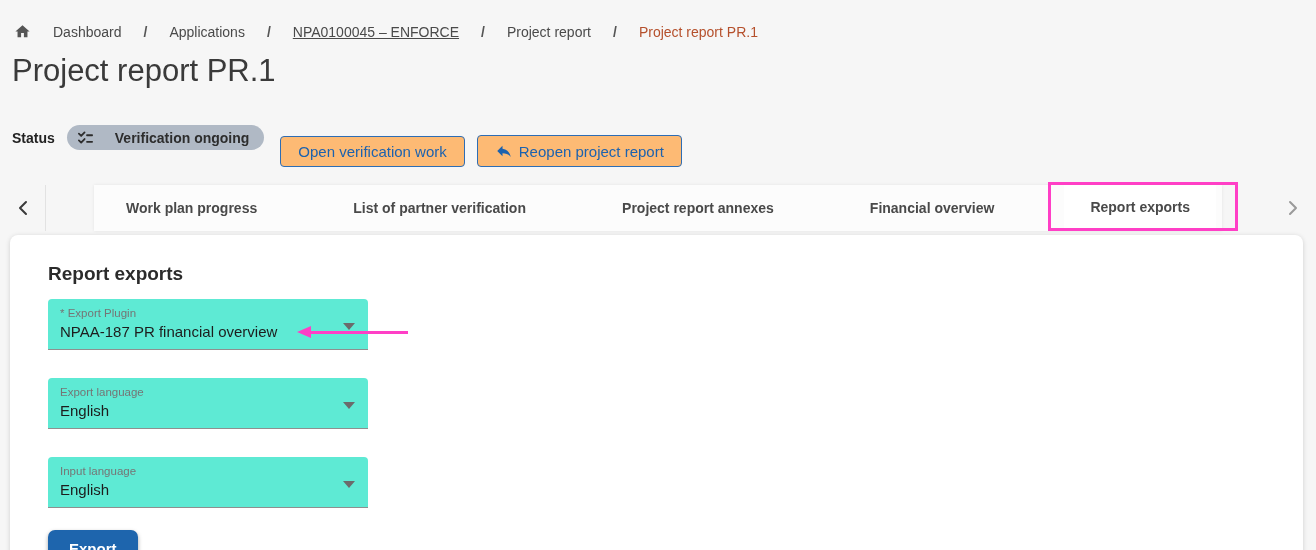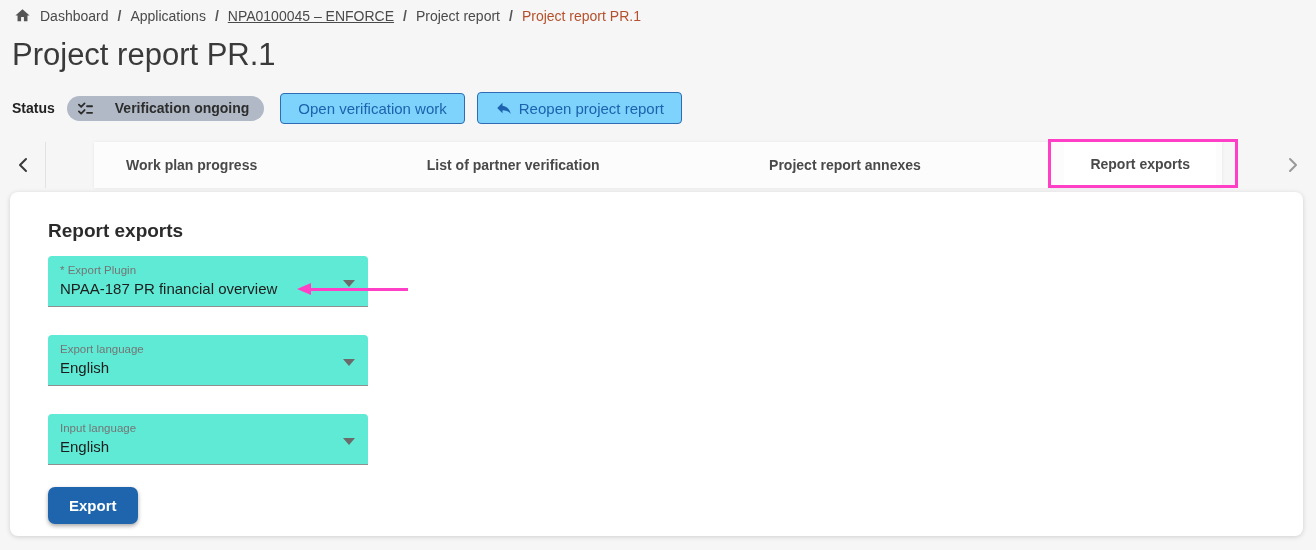--- a/index.html
+++ b/index.html
@@ -7,22 +7,22 @@
   body {
     width:1316px; height:550px;
     background:#f6f6f6;
     font-family:"Liberation Sans", sans-serif;
     color:#3c3c3c;
     overflow:hidden;
   }
 
   
   .breadcrumb {
-    display:flex; align-items:center; gap:9px;
-    padding:7px 0 0 14px;
+    display:flex; align-items:center; gap:22px;
+    padding:23px 0 0 14px;
     font-size:14px; color:#4a4a4a;
   }
   .breadcrumb .sep { color:#555; font-weight:600; }
   .crumb { text-decoration:none; color:#4a4a4a; cursor:pointer; }
   .crumb.underlined { text-decoration:underline; }
   .crumb.current { color:#b5502c; cursor:default; }
   .home-ic { display:flex; align-items:center; cursor:pointer; }
 
   
   .page-title {
@@ -35,25 +35,26 @@
   }
   .status-label { font-size:14px; font-weight:700; color:#222; }
   .status-badge {
     display:flex; align-items:center; gap:21px;
     background:#b0b9c5; color:#2d2d2d;
     border-radius:14px; padding:4px 15px 4px 10px;
     font-size:14px; font-weight:700;
   }
   .btn-outline {
     display:flex; align-items:center; gap:6px;
-    background:#7dd3fc;
+    background:#fdba74;
     border:1px solid #2e6db4; border-radius:4px;
     color:#1d62ae; font-size:15px;
     padding:6px 17px; cursor:pointer;
     font-family:"Liberation Sans", sans-serif;
+    margin-top:27px;
   }
   .btn-outline:first-of-type { margin-left:4px; }
 
   
   .tabbar {
     display:flex; align-items:stretch;
     margin:18px 0 0 0; height:46px;gap:48px;
   }
   .tab-chevron {
     width:46px; display:flex; align-items:center; justify-content:center;
@@ -191,20 +192,21 @@
     <span style="display:flex;">
       <svg width="14" height="16" viewBox="0 0 12 16" fill="none" stroke="#3a3a3a" stroke-width="2" stroke-linecap="round" stroke-linejoin="round">
           <polyline points="9,2 3,8 9,14"></polyline>
         </svg>
     </span>
   </button>
   <div class="tab-strip">
     <div class="tab">Work plan progress</div>
     <div class="tab">List of partner verification</div>
     <div class="tab">Project report annexes</div>
+    <div class="tab">Financial overview</div>
     <div class="tab active">
       <span>Report exports</span>
       <div class="annot-box"></div>
     </div>
   </div>
   <button class="tab-chevron">
     <span style="display:flex;">
       <svg width="14" height="16" viewBox="0 0 12 16" fill="none" stroke="#9a9a9a" stroke-width="2" stroke-linecap="round" stroke-linejoin="round">
           <polyline points="3,2 9,8 3,14"></polyline>
         </svg>

